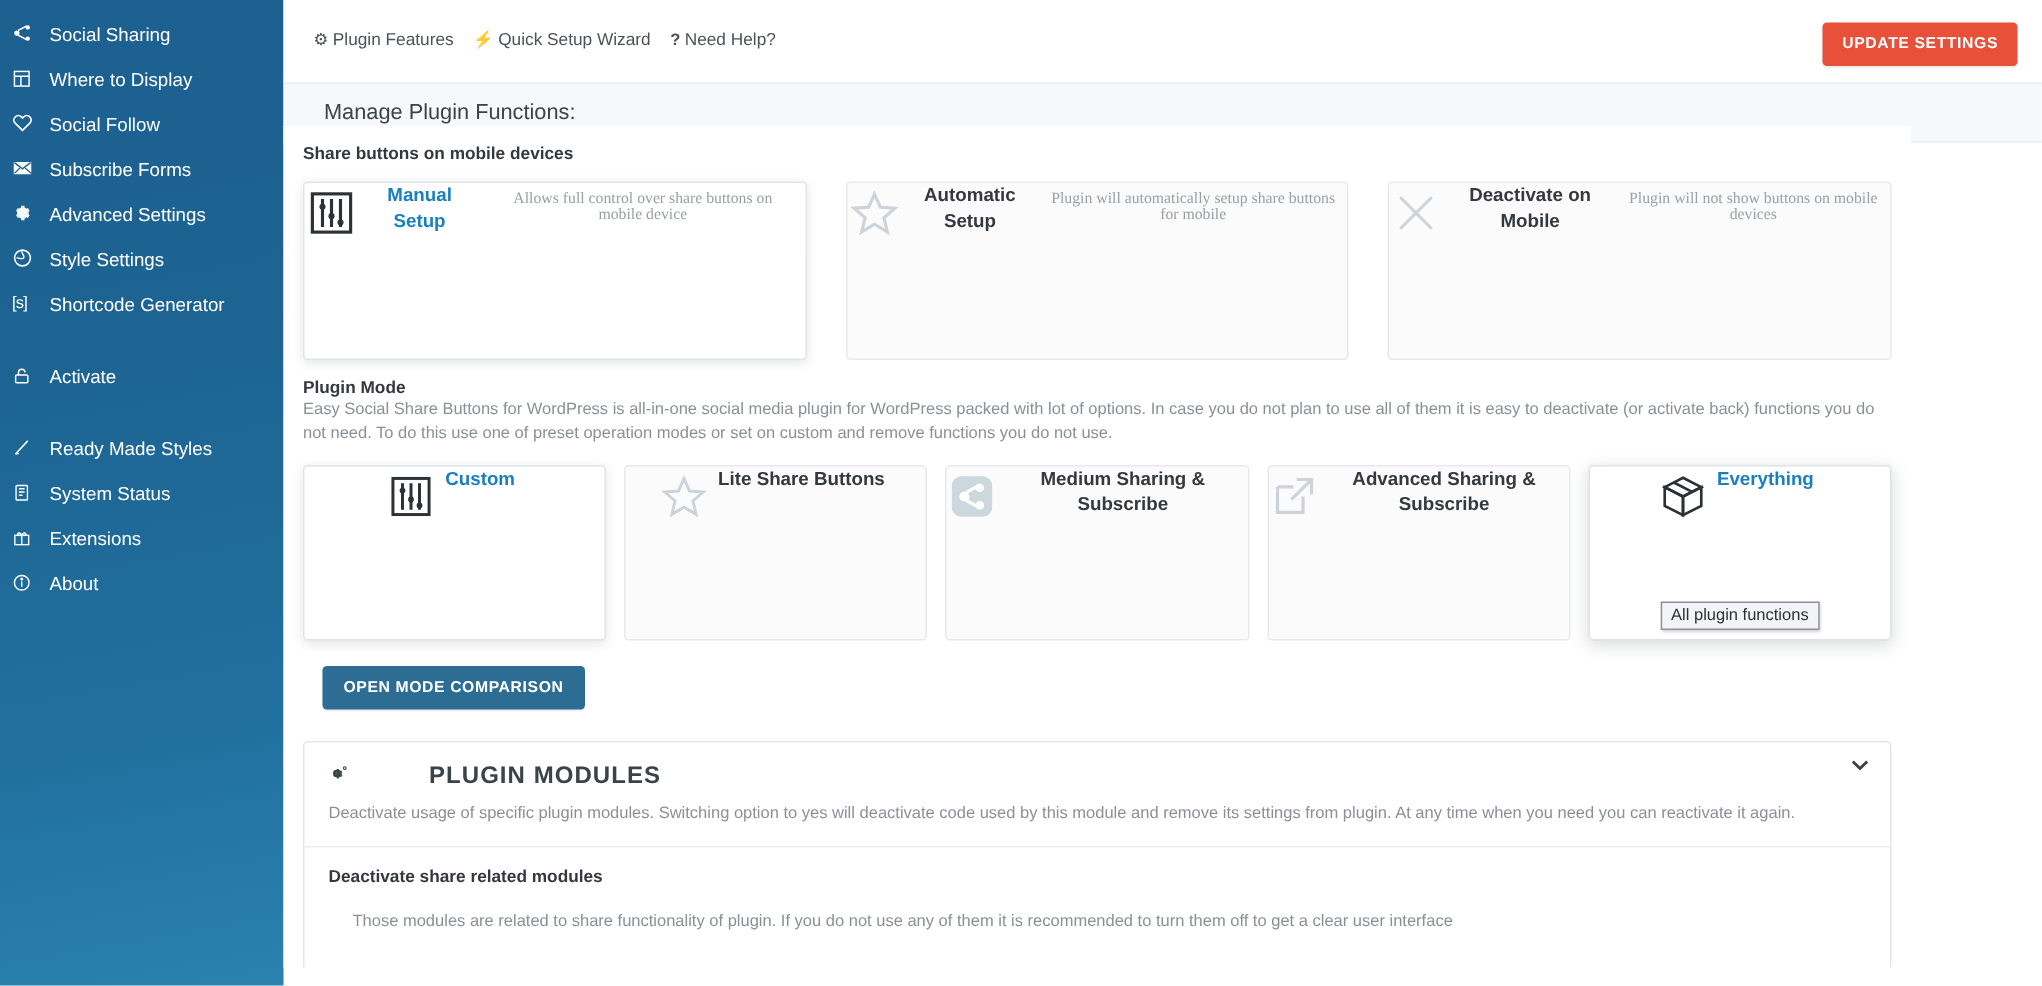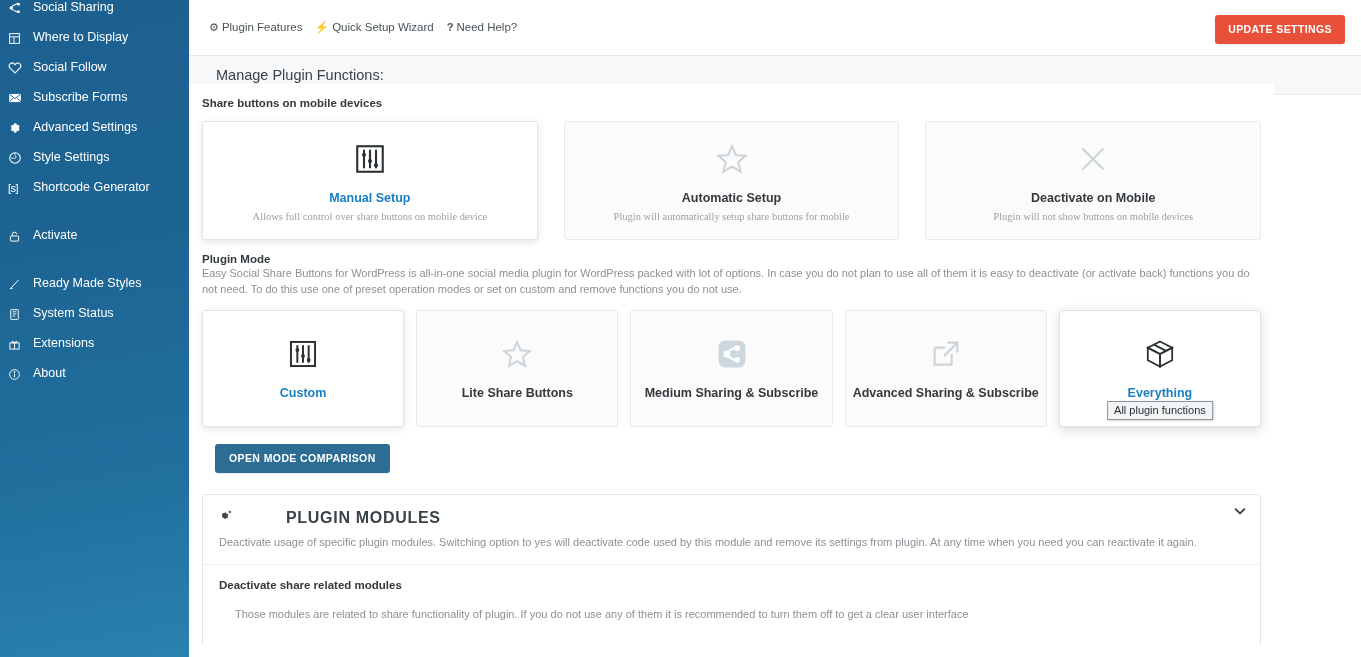--- a/index.html
+++ b/index.html
@@ -33,21 +33,21 @@
     background:#e8503a; color:#fff;
     font-size:9.5px; font-weight:bold;
     padding:2px 6px 3px 6px; border-radius:3px;
     letter-spacing:.1px;
     white-space:nowrap;
     z-index:3;
     box-shadow:0 1px 2px rgba(0,0,0,.25);
   }
   .nav-list { list-style:none; margin:0; padding:0; }
   .nav-item {
-    display:flex; align-items:flex-start;
+    display:flex; align-items:flex-end;
     height:30px; padding-left:8px;
     font-size:12.5px; color:#ffffff;
     cursor:pointer;
     white-space:nowrap;
   }
   .nav-ico {
     width:22px; min-width:22px; height:16px;
     display:flex; align-items:center; justify-content:flex-start;
     margin-right:3px;
   }
@@ -113,21 +113,21 @@
 
   
   .card-row { display:flex; gap:26px; margin-top:12px; }
   .card-row.modes { gap:12px; }
   .mode-card {
     flex:1 1 0; min-width:0;
     background:#fbfbfc;
     border:1px solid #e7e9ed;
     border-radius:3px;
     height:119px;
-    display:flex; flex-direction:column; align-items:center; justify-content:center;
+    display:flex; flex-direction:row; justify-content:center;
     cursor:pointer;
     position:relative;
     text-align:center;
   }
   .card-row.modes .mode-card { height:117px; }
   .mode-card .card-ico {
     height:40px; display:flex; align-items:center; justify-content:center;
     margin-bottom:11px;
   }
   .mode-card .card-title {

